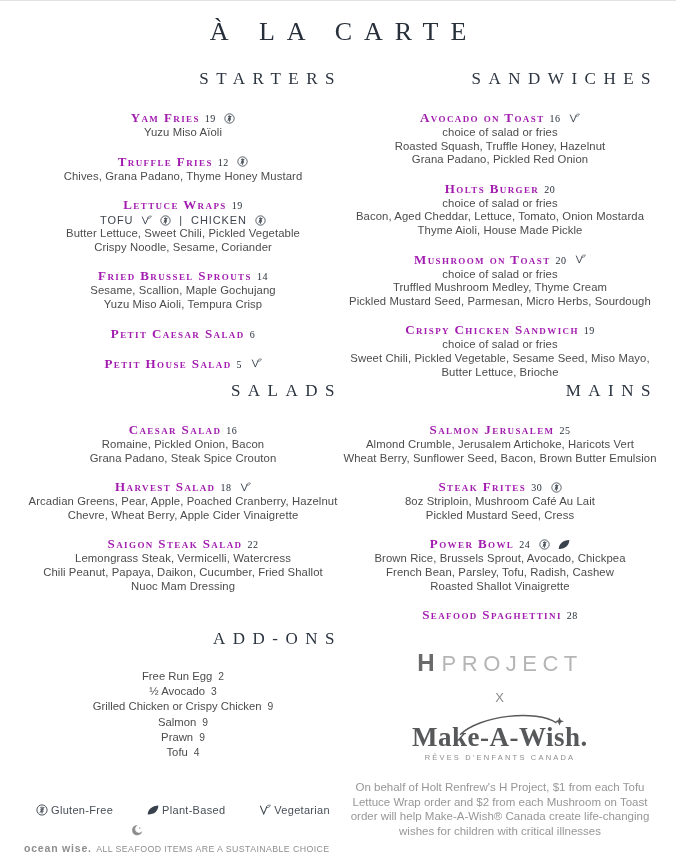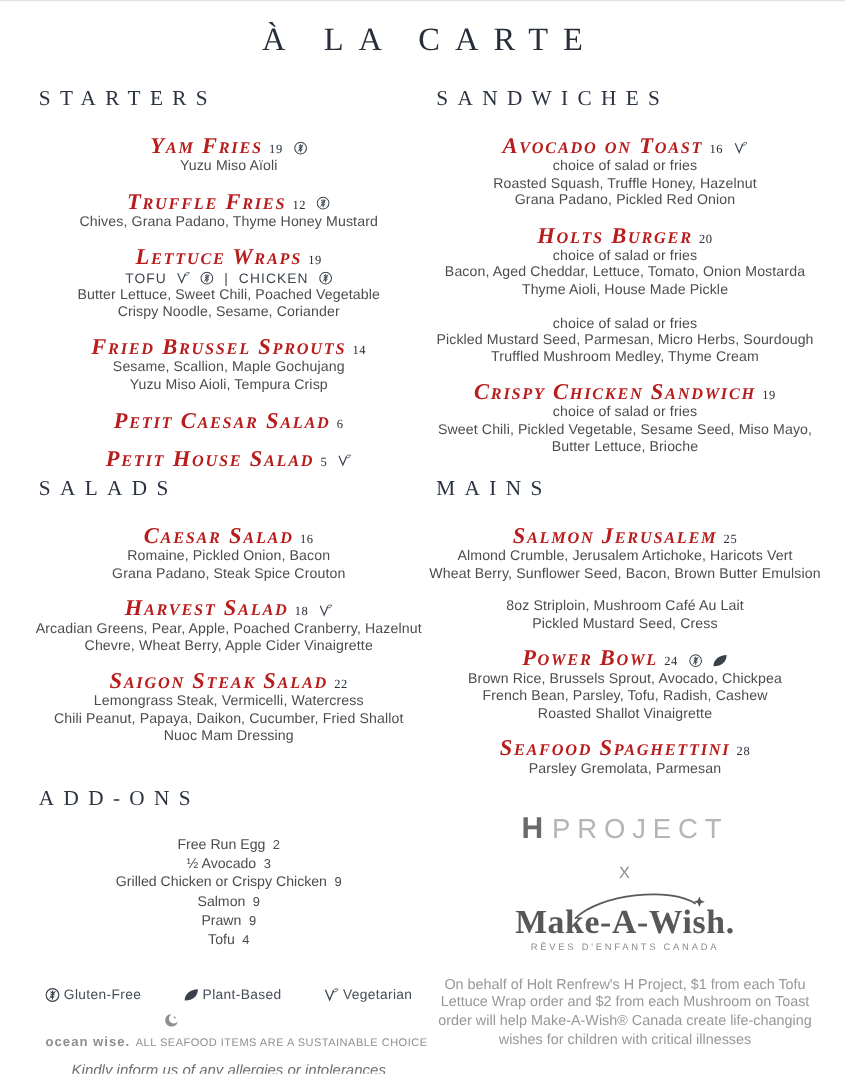--- a/index.html
+++ b/index.html
@@ -14,48 +14,48 @@
     padding:16px 0 0 12px;margin:0;
   }
   .columns{display:flex;padding:22px 20px 0 24px;}
   .col-left{width:318px;flex:0 0 318px;}
   .col-right{flex:1;}
   .sec{text-align:center;}
   .sec1{min-height:312px;}
   .sec2l{min-height:248px;}
   .sec-heading{
     font-family:"Liberation Serif",serif;font-size:17px;font-weight:400;
-    letter-spacing:7.5px;color:#2b3440;text-align:left;
+    letter-spacing:7.5px;color:#2b3440;text-align:right;
     margin:0 0 20px 0;padding-left:7px;
   }
   .menu-item{margin-bottom:13px;}
   .item-title{line-height:15px;}
   .item-name{
     font-family:"Liberation Serif",serif;font-variant:small-caps;
-    font-weight:700;font-size:18px;letter-spacing:1.4px;color:#b91c1c;font-style:italic;
+    font-weight:700;font-size:13px;letter-spacing:1.4px;color:#a21caf;
   }
   .price{
     font-family:"Liberation Serif",serif;font-size:10px;color:#272f3a;
     letter-spacing:0.5px;margin-left:5px;
   }
   .desc{font-size:11.3px;line-height:13.6px;color:#4c4c4c;letter-spacing:0.1px;}
   .variant{font-size:11px;letter-spacing:0.9px;color:#3e454e;line-height:14px;}
   .vsep{margin:0 4px;}
   .ico{width:11px;height:11px;vertical-align:-1.5px;margin-left:4px;color:#39424c;}
   .ico-leaf{width:12px;height:11px;}
   .addon-line{font-size:11.3px;line-height:14.2px;color:#4c4c4c;}
   .addon-price{font-size:10.3px;margin-left:6px;}
   .legend{
     display:flex;justify-content:center;gap:34px;align-items:center;
-    margin-top:30px;
+    margin-top:44px;
   }
   .legend-entry{display:flex;align-items:center;gap:3px;}
   .legend-label{font-size:11px;color:#474e57;letter-spacing:0.3px;}
   .legend .ico{margin-left:0;width:12px;height:12px;}
-  .oceanwise{margin-top:8px;text-align:right;color:#8e8e8e;}
+  .oceanwise{margin-top:8px;text-align:left;color:#8e8e8e;}
   .fish{width:14px;height:13px;display:block;margin:0 auto 1px auto;transform:translateX(-46px);color:#8e8e8e;}
   .ow-brand{font-weight:700;font-size:10.5px;letter-spacing:0.8px;}
   .ow-text{font-size:8.8px;letter-spacing:0.4px;}
   .allergy{font-style:italic;font-size:12px;color:#6e6e6e;text-align:center;margin-top:7px;}
   .partnership{text-align:center;margin-top:28px;}
   .hproject{line-height:24px;}
   .hp-h{font-size:24px;font-weight:700;color:#6a6a6a;}
   .hp-rest{font-size:22px;color:#b5b5b5;letter-spacing:5.5px;margin-left:7px;}
   .hp-x{font-size:13px;color:#8a8a8a;letter-spacing:1px;margin:12px 0 8px;}
   .maw{position:relative;display:inline-block;padding-top:10px;}
@@ -130,21 +130,21 @@
             </svg>
           <svg class="ico">
               <use href="#sym-gf"></use>
             </svg>
           <span class="vsep">|</span>
           <span>CHICKEN</span>
           <svg class="ico">
               <use href="#sym-gf"></use>
             </svg>
         </div>
-        <div class="desc">Butter Lettuce, Sweet Chili, Poached Vegetable</div>
+        <div class="desc">Butter Lettuce, Sweet Chili, Pickled Vegetable</div>
         <div class="desc">Crispy Noodle, Sesame, Coriander</div>
       </div>
 
       <div class="menu-item">
         <div class="item-title">
           <span class="item-name">Fried Brussel Sprouts</span><span class="price">14</span>
         </div>
         <div class="desc">Sesame, Scallion, Maple Gochujang</div>
         <div class="desc">Yuzu Miso Aioli, Tempura Crisp</div>
       </div>
@@ -261,23 +261,29 @@
       <div class="menu-item">
         <div class="item-title">
           <span class="item-name">Holts Burger</span><span class="price">20</span>
         </div>
         <div class="desc">choice of salad or fries</div>
         <div class="desc">Bacon, Aged Cheddar, Lettuce, Tomato, Onion Mostarda</div>
         <div class="desc">Thyme Aioli, House Made Pickle</div>
       </div>
 
       <div class="menu-item">
+        <div class="item-title">
+          <span class="item-name">Mushroom on Toast</span><span class="price">20</span>
+          <svg class="ico">
+              <use href="#sym-veg"></use>
+            </svg>
+        </div>
         <div class="desc">choice of salad or fries</div>
+        <div class="desc">Truffled Mushroom Medley, Thyme Cream</div>
         <div class="desc">Pickled Mustard Seed, Parmesan, Micro Herbs, Sourdough</div>
-        <div class="desc">Truffled Mushroom Medley, Thyme Cream</div>
       </div>
 
       <div class="menu-item">
         <div class="item-title">
           <span class="item-name">Crispy Chicken Sandwich</span><span class="price">19</span>
         </div>
         <div class="desc">choice of salad or fries</div>
         <div class="desc">Sweet Chili, Pickled Vegetable, Sesame Seed, Miso Mayo,</div>
         <div class="desc">Butter Lettuce, Brioche</div>
       </div>
@@ -288,20 +294,26 @@
 
       <div class="menu-item">
         <div class="item-title">
           <span class="item-name">Salmon Jerusalem</span><span class="price">25</span>
         </div>
         <div class="desc">Almond Crumble, Jerusalem Artichoke, Haricots Vert</div>
         <div class="desc">Wheat Berry, Sunflower Seed, Bacon, Brown Butter Emulsion</div>
       </div>
 
       <div class="menu-item">
+        <div class="item-title">
+          <span class="item-name">Steak Frites</span><span class="price">30</span>
+          <svg class="ico">
+              <use href="#sym-gf"></use>
+            </svg>
+        </div>
         <div class="desc">8oz Striploin, Mushroom Café Au Lait</div>
         <div class="desc">Pickled Mustard Seed, Cress</div>
       </div>
 
       <div class="menu-item">
         <div class="item-title">
           <span class="item-name">Power Bowl</span><span class="price">24</span>
           <svg class="ico">
               <use href="#sym-gf"></use>
             </svg>
@@ -311,21 +323,20 @@
         </div>
         <div class="desc">Brown Rice, Brussels Sprout, Avocado, Chickpea</div>
         <div class="desc">French Bean, Parsley, Tofu, Radish, Cashew</div>
         <div class="desc">Roasted Shallot Vinaigrette</div>
       </div>
 
       <div class="menu-item">
         <div class="item-title">
           <span class="item-name">Seafood Spaghettini</span><span class="price">28</span>
         </div>
-        <div class="desc">Parsley Gremolata, Parmesan</div>
       </div>
     </section>
 
     <div class="partnership">
       <div class="hproject">
         <span class="hp-h">H</span><span class="hp-rest">PROJECT</span>
       </div>
       <div class="hp-x">X</div>
       <div class="maw">
         <svg class="maw-swirl" viewBox="0 0 130 26">

